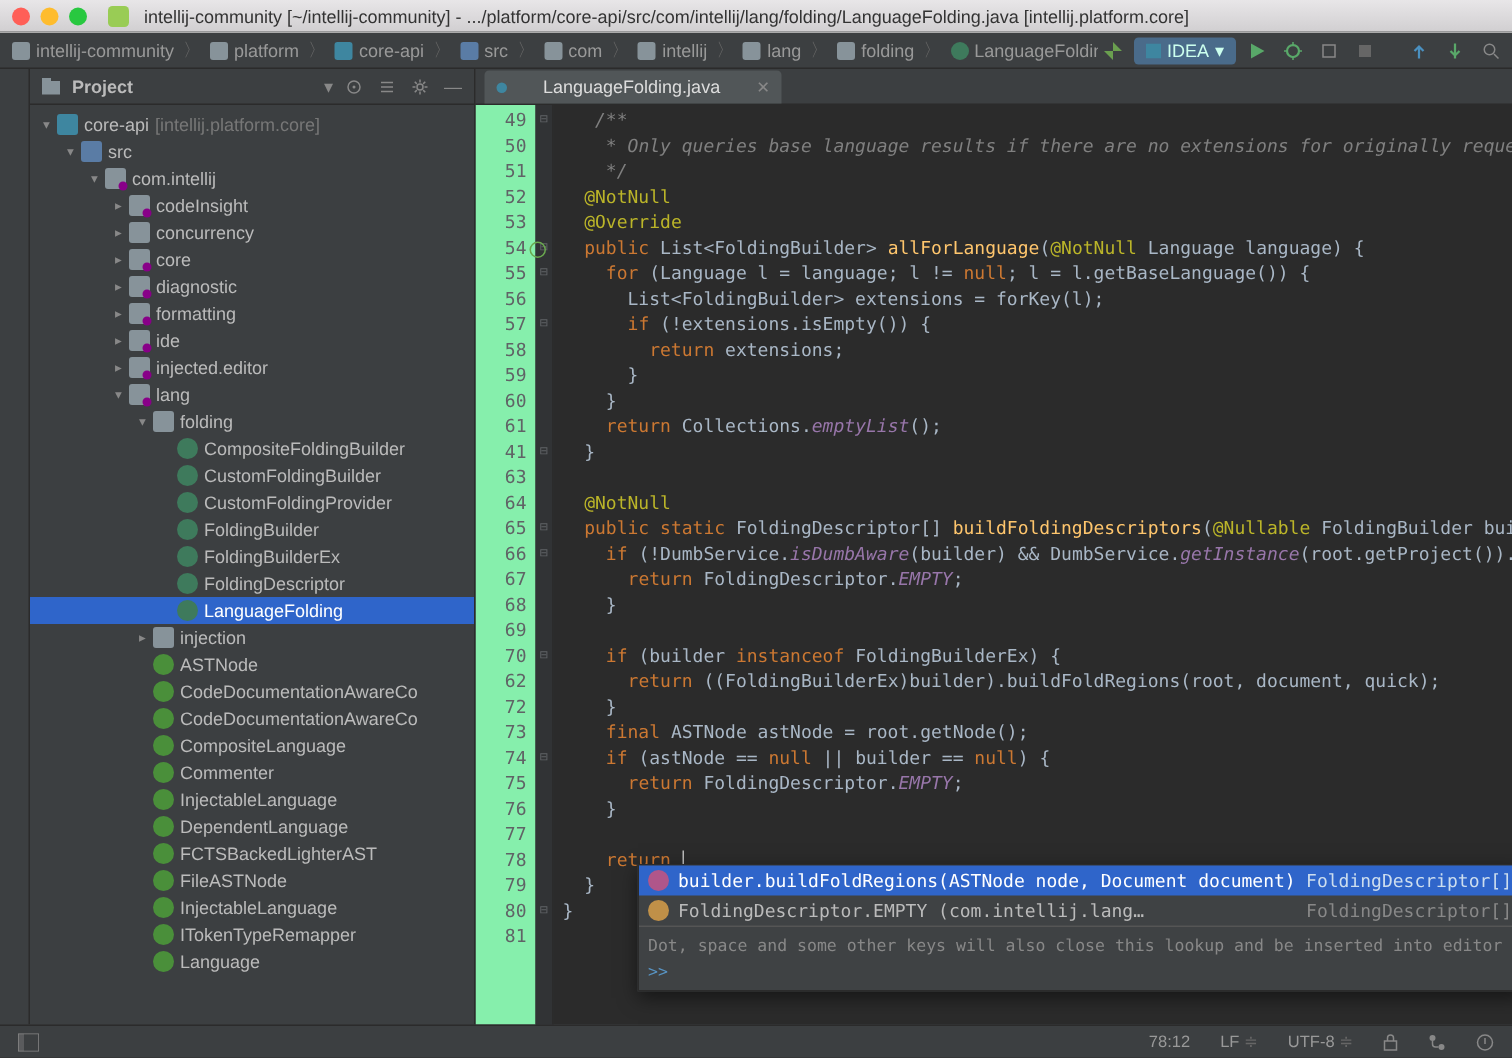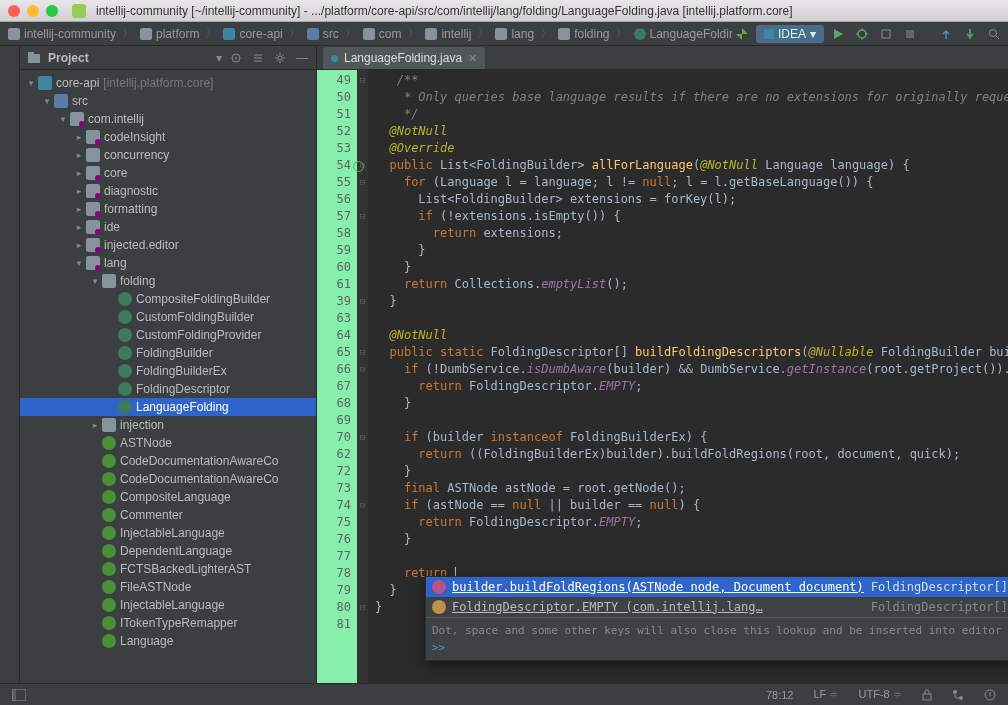--- a/index.html
+++ b/index.html
@@ -91,34 +91,34 @@
 .ic-folder { background: #87939a; border-radius: 2px; }
 .ic-folder-dot { background: #87939a; border-radius: 2px; position: relative; }
 .ic-folder-dot::after { content:""; position:absolute; right:-1px; bottom:-1px; width:6px; height:6px; background:#808; border-radius:50%; }
 .ic-mod { background: #3e86a0; border-radius: 2px; }
 .ic-src { background: #5a7ca5; border-radius: 2px; }
 .ic-class { background:#3e7a5c; border-radius:50%; }
 .ic-iface { background:#4a8f3a; border-radius:50%; }
 
 .editor { flex: 1; display: flex; flex-direction: column; background: #2b2b2b; }
 .tabs { height: 24px; background: #3c3f41; border-bottom: 1px solid #2b2b2b; display: flex; align-items: flex-end; padding-left: 6px; }
-.tab { height: 22px; background: #515658; padding: 0 8px; display: flex; align-items: center; gap: 6px; border-radius: 3px 3px 0 0; color: #ddd; }
+.tab { height: 22px; background: #515658; padding: 0 8px; display: flex; align-items: center; gap: 24px; border-radius: 3px 3px 0 0; color: #ddd; }
 .tab .tclose { color: #888; font-size: 11px; }
 .tab .tdot { width: 7px; height: 7px; background: #3e86a0; border-radius: 50%; }
 
 .code-area { flex: 1; display: flex; font-family: "Menlo", "Consolas", monospace; font-size: 12px; line-height: 17px; overflow: hidden; position: relative; }
 .gutter { width: 40px; text-align: right; padding: 2px 6px 2px 0; color: #606366; background: #86efac; user-select: none; }
 .gutnum { height: 17px; position: relative; }
 .gutnum.impl::after { content:""; position:absolute; right:-13px; top:4px; width:9px; height:9px; border:1px solid #6aa84f; border-radius:50%; }
 .fold-col { width: 12px; background: #313335; border-right: 1px solid #2b2b2b; padding-top: 2px; }
 .fold-m { height: 17px; color: #606366; font-size: 9px; text-align: center; }
 .code { flex: 1; padding: 2px 0 2px 6px; color: #a9b7c6; white-space: pre; overflow: hidden; }
 .cline { height: 17px; }
 .kw { color: #cc7832; }
-.ann { color: #bbb529; font-style: italic; }
+.ann { color: #bbb529; }
 .com { color: #808080; font-style: italic; }
 .fn { color: #ffc66d; }
 .fld { color: #9876aa; font-style: italic; }
 .param { color: #a9b7c6; }
 
 .caret { display: inline-block; width: 1px; height: 14px; background: #bbb; vertical-align: middle; animation: blink 1s step-end infinite; }
 @keyframes blink { 50% { opacity: 0; } }
 
 .completion {
   position: absolute;
@@ -129,21 +129,21 @@
   border: 1px solid #2b2b2b;
   box-shadow: 0 4px 12px rgba(0,0,0,0.5);
   font-family: inherit;
   font-size: 12px;
 }
 .comp-item { height: 20px; display: flex; align-items: center; padding: 0 6px; gap: 6px; }
 .comp-item.sel { background: #2f65ca; color: #fff; }
 .comp-item .cic { width: 14px; height: 14px; border-radius: 50%; flex-shrink: 0; }
 .cic-m { background: #b0568a; }
 .cic-f { background: #c09048; }
-.comp-item .cmain { flex: 1; font-family: "Menlo", monospace; overflow: hidden; text-overflow: ellipsis; white-space: nowrap; text-decoration: underline; }
+.comp-item .cmain { flex: 1; font-family: "Menlo", monospace; overflow: hidden; text-overflow: ellipsis; white-space: nowrap; }
 .comp-item .ctype { color: #888; font-family: "Menlo", monospace; }
 .comp-item.sel .ctype { color: #cde; }
 .comp-hint { padding: 4px 6px; color: #888; font-size: 11px; border-top: 1px solid #555; }
 .comp-hint .more { color: #5894c4; }
 
 .statusbar {
   height: 22px;
   background: #3c3f41;
   border-top: 1px solid #2b2b2b;
   display: flex;
@@ -486,21 +486,21 @@
           <div class="gutnum">52</div>
           <div class="gutnum">53</div>
           <div class="gutnum impl">54</div>
           <div class="gutnum">55</div>
           <div class="gutnum">56</div>
           <div class="gutnum">57</div>
           <div class="gutnum">58</div>
           <div class="gutnum">59</div>
           <div class="gutnum">60</div>
           <div class="gutnum">61</div>
-          <div class="gutnum">39</div>
+          <div class="gutnum">41</div>
           <div class="gutnum">63</div>
           <div class="gutnum">64</div>
           <div class="gutnum">65</div>
           <div class="gutnum">66</div>
           <div class="gutnum">67</div>
           <div class="gutnum">68</div>
           <div class="gutnum">69</div>
           <div class="gutnum">70</div>
           <div class="gutnum">62</div>
           <div class="gutnum">72</div>

